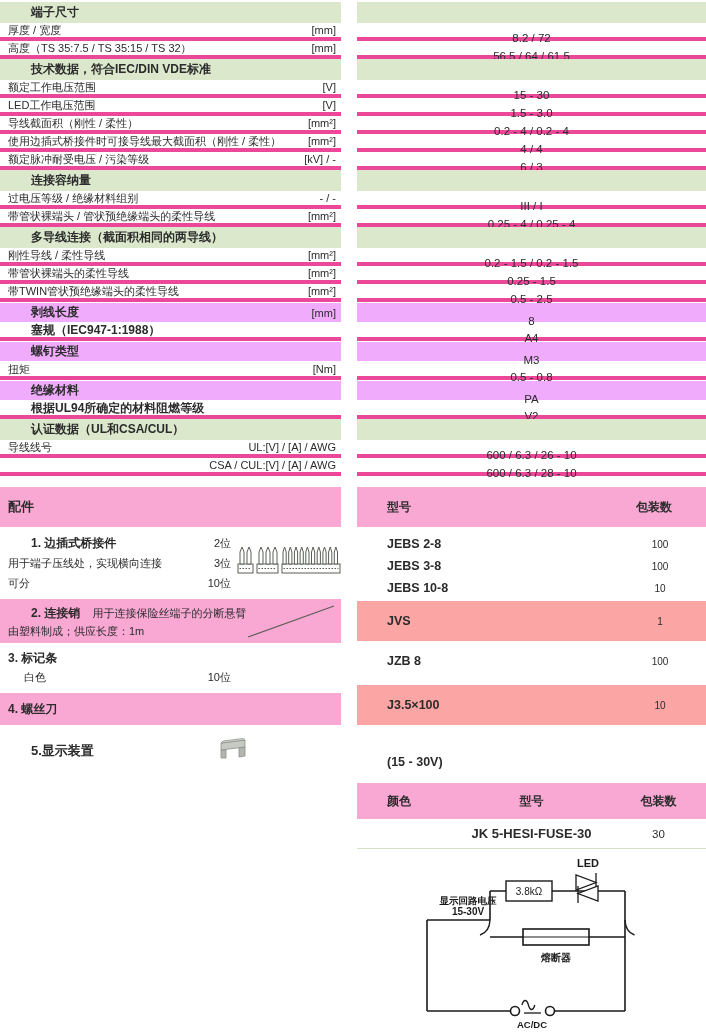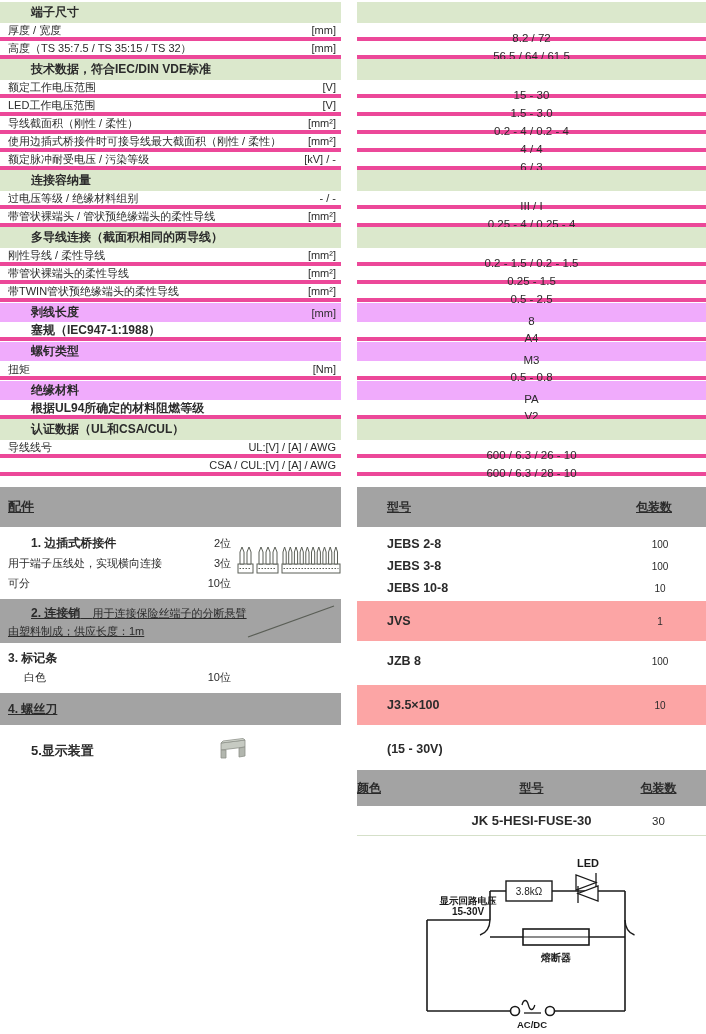--- a/index.html
+++ b/index.html
@@ -18,21 +18,21 @@
   .spec-row.h .cl,.spec-row.h .cr{height:21px;background:#dbe8cc;}
   .slabel{font-size:11px;white-space:nowrap;}
   .sunit{font-size:11px;white-space:nowrap;text-align:right;}
   .sval{font-size:11.5px;margin-top:16px;}
   .b{font-weight:bold;font-size:12px;margin-left:23px;}
   
   .acc{position:absolute;top:487px;left:0;width:706px;display:flex;}
   .acc-left{width:341px;}
   .acc-gap{width:16px;}
   .acc-right{flex:1;}
-  .band{background:#a3a3a3;text-decoration:underline;}
+  .band{background:#f9a8d4;}
   .acc-head{height:40px;line-height:40px;padding-left:8px;font-weight:bold;font-size:13px;box-sizing:border-box;}
   .arow{display:grid;grid-template-columns:1fr 52px 110px;height:20px;align-items:center;font-size:11px;}
   .arow .pos{text-align:right;font-size:11px;}
   .item1{position:relative;margin-top:6px;padding-left:8px;}
   .item1 .icon-slot{position:absolute;right:0;top:10px;}
   .item2{margin-top:6px;position:relative;padding:5px 8px;height:34px;box-sizing:content-box;}
   .item2 .l1{font-size:11px;line-height:18px;}
   .item2 .l2{font-size:11px;line-height:18px;}
   .item2 .icon-slot{position:absolute;right:4px;top:2px;}
   .item3{margin-top:6px;padding-left:8px;}
@@ -45,26 +45,26 @@
   .mt-head .qh{text-align:center;}
   .mrow{display:grid;grid-template-columns:1fr 92px;height:22px;align-items:center;}
   .mname{padding-left:30px;font-weight:bold;font-size:12.5px;}
   .mqty{text-align:center;font-size:10px;}
   .mgroup{margin-top:8px;}
   .mgroup.green{background:#fca5a5;padding:9px 0;}
   #model-groups .mgroup:nth-child(1){margin-top:6px;}
   #model-groups .mgroup:nth-child(2){margin-top:2px;}
   #model-groups .mgroup:nth-child(3){margin-top:9px;}
   #model-groups .mgroup:nth-child(4){margin-top:13px;}
-  #model-groups .mgroup:nth-child(5){margin-top:13px;}
+  #model-groups .mgroup:nth-child(5){margin-top:26px;}
   
   .ft{margin-top:10px;}
   .ft-head{height:36px;display:grid;grid-template-columns:95px 1fr 95px;align-items:center;
            font-weight:bold;font-size:12px;box-sizing:border-box;}
-  .ft-head .c1{}
+  .ft-head .c1{padding-left:30px;}
   .ft-head .c2{text-align:center;}
   .ft-head .c3{text-align:center;}
   .ft-row{height:29px;display:grid;grid-template-columns:95px 1fr 95px;align-items:center;
           border-bottom:1px solid #d5e0c9;}
   .dot{width:15px;height:15px;border-radius:50%;background:#1a1a1a;margin-left:42px;}
   .ft-row .model{text-align:center;font-weight:bold;font-size:13px;}
   .ft-row .q{text-align:center;font-size:11.5px;}
   
   .circuit{position:absolute;left:416px;top:858px;}
   svg text{font-family:"Liberation Sans","DejaVu Sans",sans-serif;}

